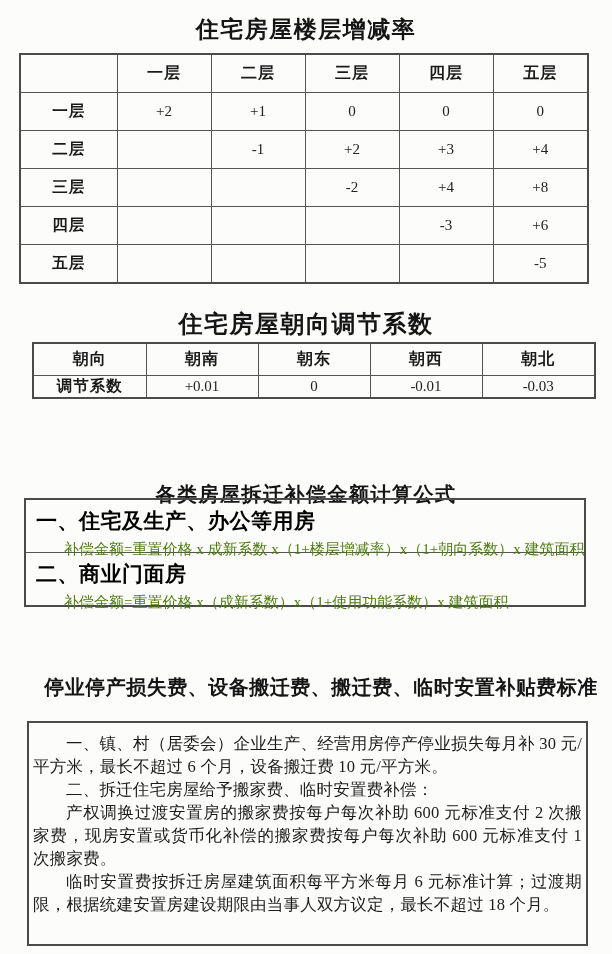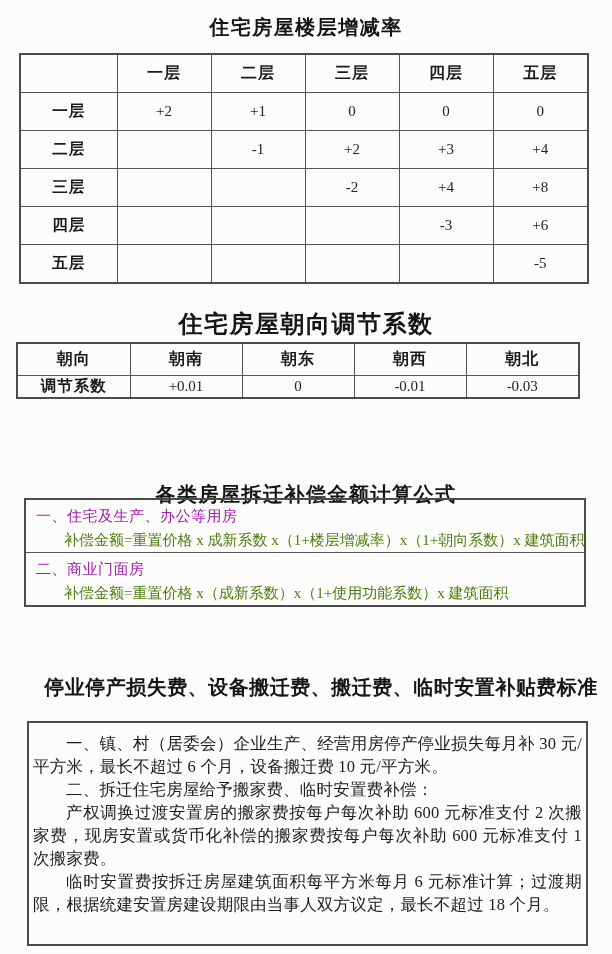--- a/index.html
+++ b/index.html
@@ -20,63 +20,63 @@
   .doc-title {
     position: absolute;
     left: 0;
     width: 100%;
     margin: 0;
     text-align: center;
     font-family: "Liberation Sans", "DejaVu Sans", sans-serif;
     font-weight: bold;
     color: #151515;
   }
-  .t1 { top: 14px;  font-size: 20px; letter-spacing: 1.5px; }
+  .t1 { top: 14px;  font-size: 23px; letter-spacing: 1.5px; }
   .t2 { top: 308px; font-size: 24px; letter-spacing: 1.5px; }
   .t3 { top: 481px; font-size: 20px; letter-spacing: 1.5px; }
   .t4 { top: 674px; font-size: 20px; letter-spacing: 0.5px; padding-left: 30px; }
 
   table.grid {
     position: absolute;
     border-collapse: collapse;
     table-layout: fixed;
     border: 2px solid #4b4b4b;
   }
   table.grid th, table.grid td {
     border: 1.4px solid #555555;
     text-align: center;
     vertical-align: middle;
     padding: 0;
     overflow: hidden;
     margin-top: 48px;
   }
   .tbl1 { top: 53px; left: 19px; width: 568px; }
   .tbl1 tr { height: 38.2px; }
-  .tbl2 { top: 342px; left: 16px; width: 562px; padding-left: 48px; }
+  .tbl2 { top: 342px; left: 32px; width: 562px; padding-left: 48px; }
   .tbl2 tr.hd { height: 32px; }
   .tbl2 tr.dt { height: 20px; }
 
   th.hcell { font-size: 16px; font-weight: 600; letter-spacing: 1px; color: #1a1a1a; }
   td.lbl   { font-size: 15.5px; font-weight: 600; letter-spacing: 1px; color: #1a1a1a; }
   td.val   { font-size: 15px; color: #222222; }
 
   .box {
     position: absolute;
     border: 2px solid #4b4b4b;
     background: transparent;
   }
   .box3 { top: 498px; left: 24px; width: 562px; height: 109px; }
   .box3 .half { padding: 6px 10px 0 10px; height: 53px; }
   .box3 .half.first { border-bottom: 1.4px solid #555555; }
   .box3 .item-heading {
     margin: 1px 0 0 0;
     font-family: "Liberation Sans", "DejaVu Sans", sans-serif;
-    font-weight: normal;
-    font-size: 15px;
-    color: #a21caf;
+    font-weight: bold;
+    font-size: 21px;
+    color: #000000;
     letter-spacing: 0.5px;
   }
   .box3 .item-formula {
     margin: 5px 0 0 28px;
     font-size: 15px;
     color: #4d7c0f;
     white-space: nowrap;
   }
 
   .box4 { top: 721px; left: 27px; width: 561px; height: 225px; padding: 9px 4px 0 4px; }

